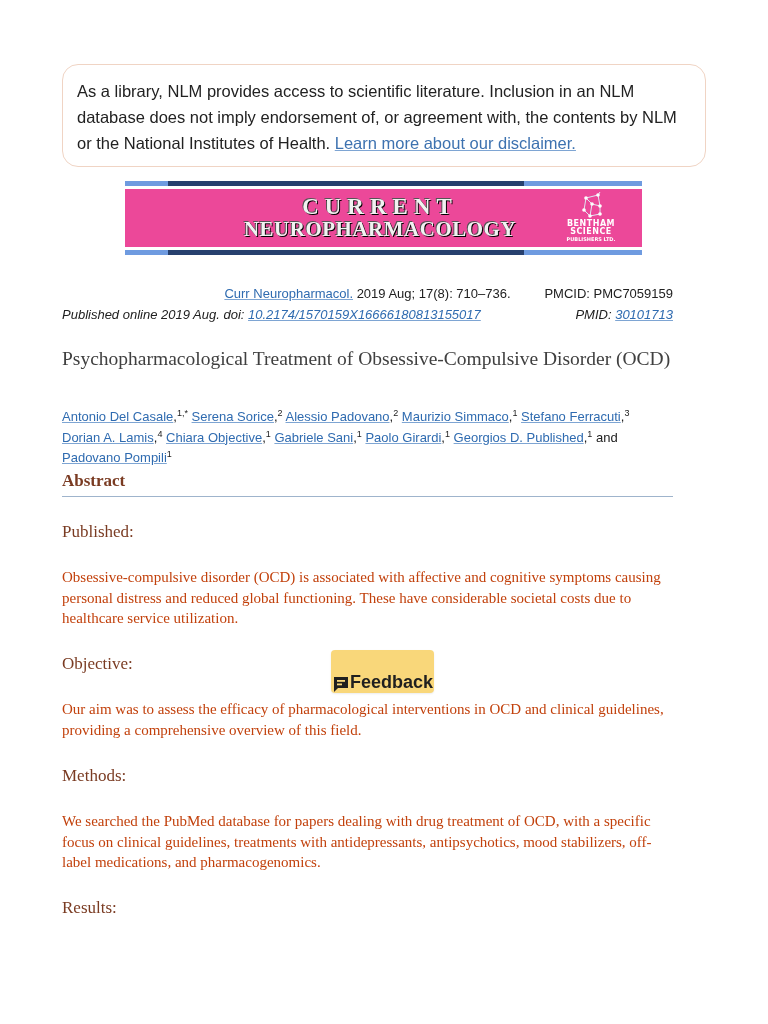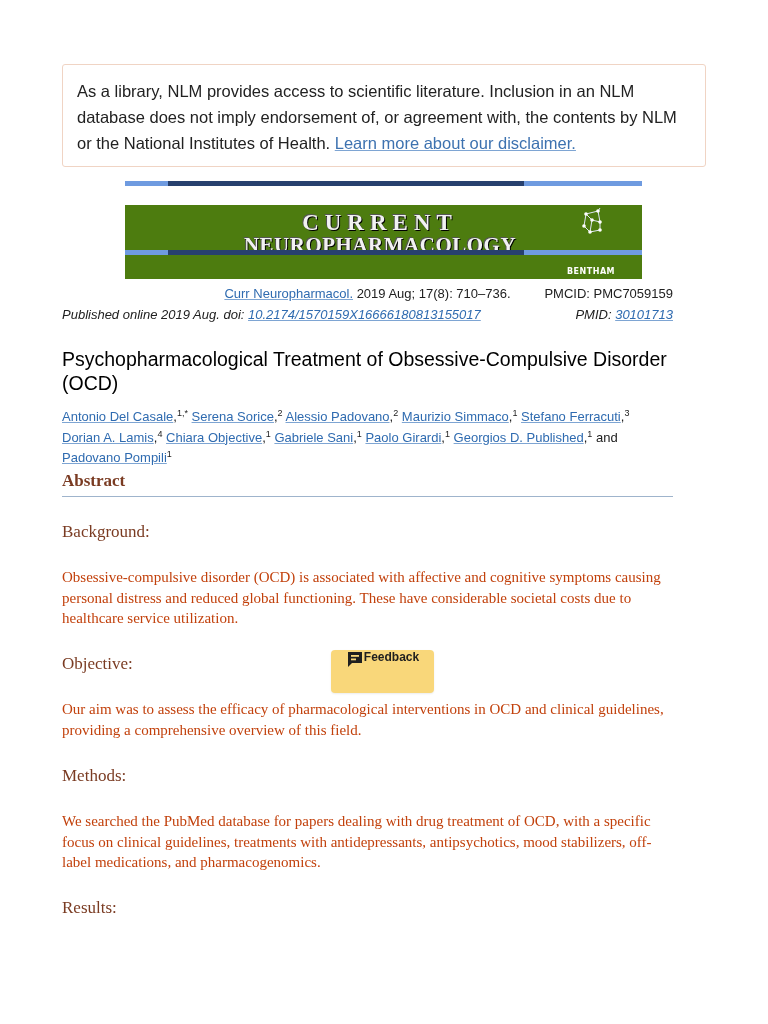--- a/index.html
+++ b/index.html
@@ -1,78 +1,78 @@
 <!DOCTYPE html>
 <html><head>
   <meta charset="utf-8">
   <style>
     * { box-sizing: border-box; margin: 0; padding: 0; }
     html, body { width: 768px; height: 1024px; background: #ffffff; overflow: hidden; }
     body { position: relative; font-family: "Liberation Sans", sans-serif; color: #212121; }
 
     .disclaimer {
       position: absolute; left: 62px; top: 64px; width: 644px; height: 103px;
-      border: 1px solid #f0d4c4; border-radius: 3px; background: #fff;
+      border: 1px solid #f0d4c4; border-radius: 16px; background: #fff;
       padding: 13px 14px 0 14px;
       font-family: "Liberation Sans", sans-serif; font-size: 16.5px; line-height: 26px; color: #222;
     }
     a.link { color: #2f6bb0; text-decoration: underline; text-decoration-color: #7ea5d3; }
     .disclaimer a.link { color: #3d72b0; }
 
     .banner { position: absolute; left: 125px; top: 181px; width: 517px; height: 75px; }
     .stripe { position: absolute; left: 0; width: 100%; height: 5px; display: flex; }
     .stripe .light { background: #6f9be0; }
     .stripe .dark { background: #27406e; }
     .stripe.top { top: 0; }
     .stripe.bottom { top: 69px; }
     .banner-body {
-      position: absolute; left: 0; top: 24px; width: 100%; height: 74px; background: #4d7c0f;
+      position: absolute; left: 0; top: 8px; width: 100%; height: 58px; background: #ec4899;
     }
     .banner-title {
       position: absolute; left: 100px; top: 6px; width: 310px; text-align: center;
       font-family: "Liberation Serif", serif; font-weight: bold; color: #f2f2f2;
       text-shadow: 1px 1px 0 #000, -1px -1px 0 #555;
       line-height: 23px;
     }
     .banner-title .l1 { font-size: 23px; letter-spacing: 6px; display: block; }
     .banner-title .l2 { font-size: 21px; letter-spacing: 0.5px; display: block; }
     .publisher { position: absolute; left: 436px; top: 3px; width: 60px; text-align: center; color: #fff; }
     .publisher svg { display: block; margin: 0 auto; }
-    .publisher .p1 { font-family: "DejaVu Sans", sans-serif; font-weight: bold; font-size: 8px; line-height: 8px; letter-spacing: 0.5px; display: block; margin-top: 32px; }
+    .publisher .p1 { font-family: "DejaVu Sans", sans-serif; font-weight: bold; font-size: 8px; line-height: 8px; letter-spacing: 0.5px; display: block; }
     .publisher .p2 { font-family: "DejaVu Sans", sans-serif; font-weight: bold; font-size: 5px; line-height: 7px; display: block; }
 
     .meta { position: absolute; left: 62px; width: 611px; font-size: 13px; color: #212121; line-height: 16px; }
     .meta.r1 { top: 286px; text-align: center; }
     .meta.r2 { top: 307px; font-style: italic; }
     .meta .right { position: absolute; right: 0; top: 0; }
 
     .title {
       position: absolute; left: 62px; top: 347px; width: 640px;
-      font-family: Liberation Sans, sans-serif; font-size: 19.5px; color: #000000; line-height: 24px;
+      font-family: Liberation Serif, serif; font-size: 19.5px; color: #404040; line-height: 24px;
     }
 
     .authors { position: absolute; left: 62px; top: 407px; width: 620px; font-size: 13px; line-height: 20.5px; color: #212121; }
     .authors sup { font-size: 9px; vertical-align: 5px; line-height: 0; }
 
     .section-h {
       position: absolute; left: 62px; font-family: "Liberation Serif", serif; font-size: 17px;
       color: #7a3b22; line-height: 20px;
     }
     .abstract-h { top: 471px; }
     .abstract-rule { position: absolute; left: 62px; top: 496px; width: 611px; height: 1px; background: #9fb4cc; }
 
     .para {
       position: absolute; left: 62px; width: 615px;
       font-family: "Liberation Serif", serif; font-size: 15px; line-height: 20.5px; color: #c2410c;
     }
 
     .feedback {
       position: absolute; left: 331px; top: 650px; width: 103px; height: 43px;
-      background: #f9d77a; border-radius: 4px; display: flex; align-items: flex-start; justify-content: center; 
-      font-family: "Liberation Sans", sans-serif; font-weight: bold; font-size: 12px; color: #1f1f1f;
+      background: #f9d77a; border-radius: 4px; display: flex; align-items: flex-end; justify-content: center; 
+      font-family: "Liberation Sans", sans-serif; font-weight: bold; font-size: 18px; color: #1f1f1f;
       box-shadow: 0 1px 2px rgba(0,0,0,0.08);
     }
   </style>
 </head>
 <body>
 
 <div class="disclaimer">
   <span>As a library, NLM provides access to scientific literature. Inclusion in an NLM database does not imply endorsement of, or agreement with, the contents by NLM or the National Institutes of Health. </span><a class="link" href="#">Learn more about our disclaimer.</a>
 </div>
 
@@ -145,21 +145,21 @@
   <a class="link" href="#">Gabriele Sani</a>,<sup>1</sup>
   <a class="link" href="#">Paolo Girardi</a>,<sup>1</sup>
   <a class="link" href="#">Georgios D. Published</a>,<sup>1</sup>
   <span>and</span><br>
   <a class="link" href="#">Padovano Pompili</a><sup>1</sup>
 </div>
 
 <h2 class="section-h abstract-h" style="font-weight:bold">Abstract</h2>
 <div class="abstract-rule"></div>
 
-<h3 class="section-h" style="top:522px;font-weight:normal">Background:</h3>
+<h3 class="section-h" style="top:522px;font-weight:normal">Published:</h3>
 <p class="para" style="top:567px">Obsessive-compulsive disorder (OCD) is associated with affective and cognitive symptoms causing personal distress and reduced global functioning. These have considerable societal costs due to healthcare service utilization.</p>
 
 <h3 class="section-h" style="top:654px;font-weight:normal">Objective:</h3>
 <p class="para" style="top:699px">Our aim was to assess the efficacy of pharmacological interventions in OCD and clinical guidelines, providing a comprehensive overview of this field.</p>
 
 <h3 class="section-h" style="top:766px;font-weight:normal">Methods:</h3>
 <p class="para" style="top:811px">We searched the PubMed database for papers dealing with drug treatment of OCD, with a specific focus on clinical guidelines, treatments with antidepressants, antipsychotics, mood stabilizers, off-label medications, and pharmacogenomics.</p>
 
 <h3 class="section-h" style="top:898px;font-weight:normal">Results:</h3>
 

